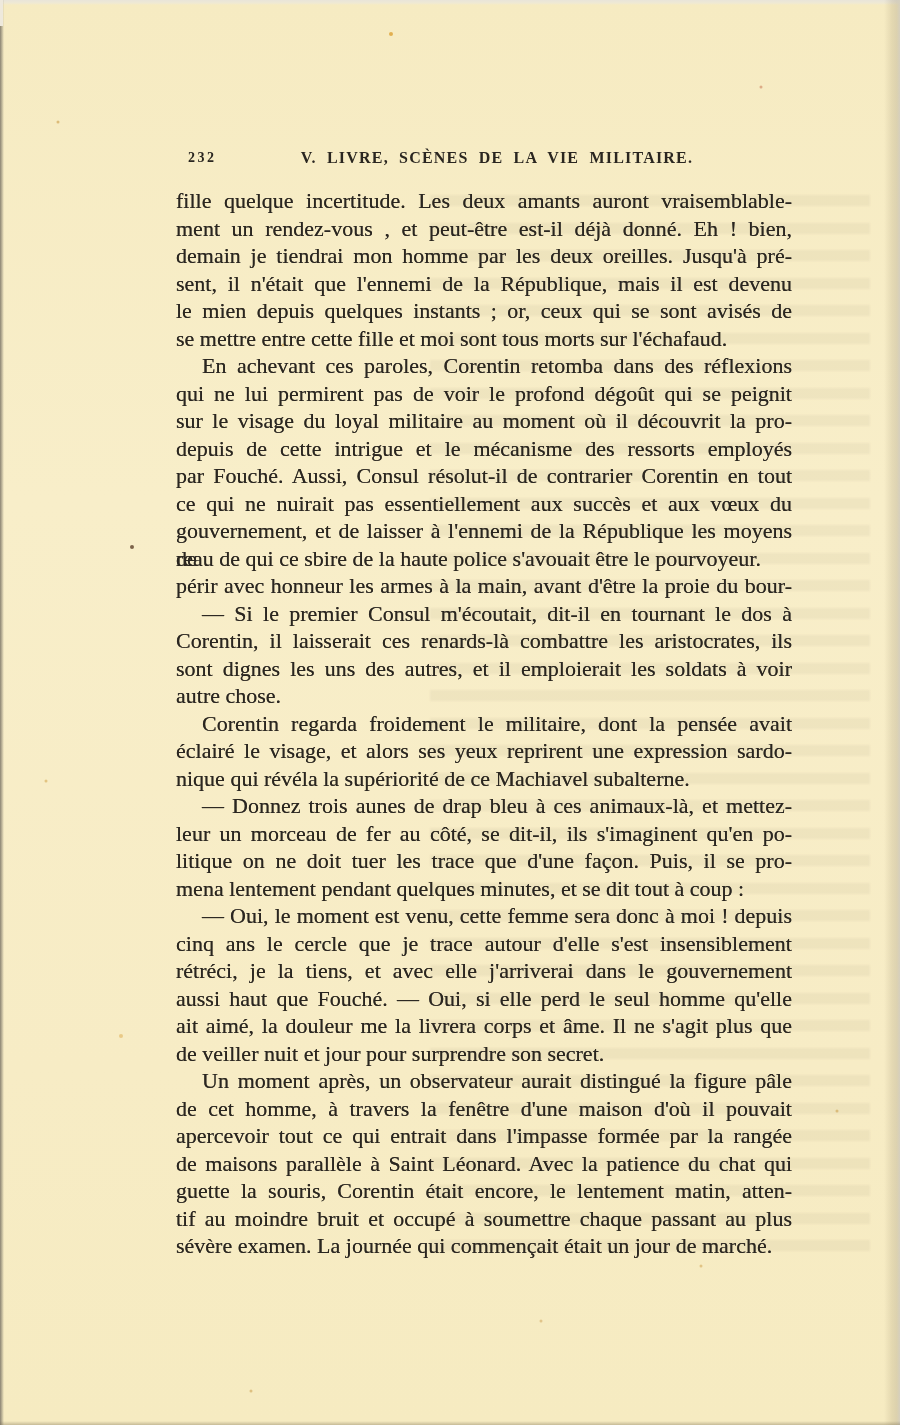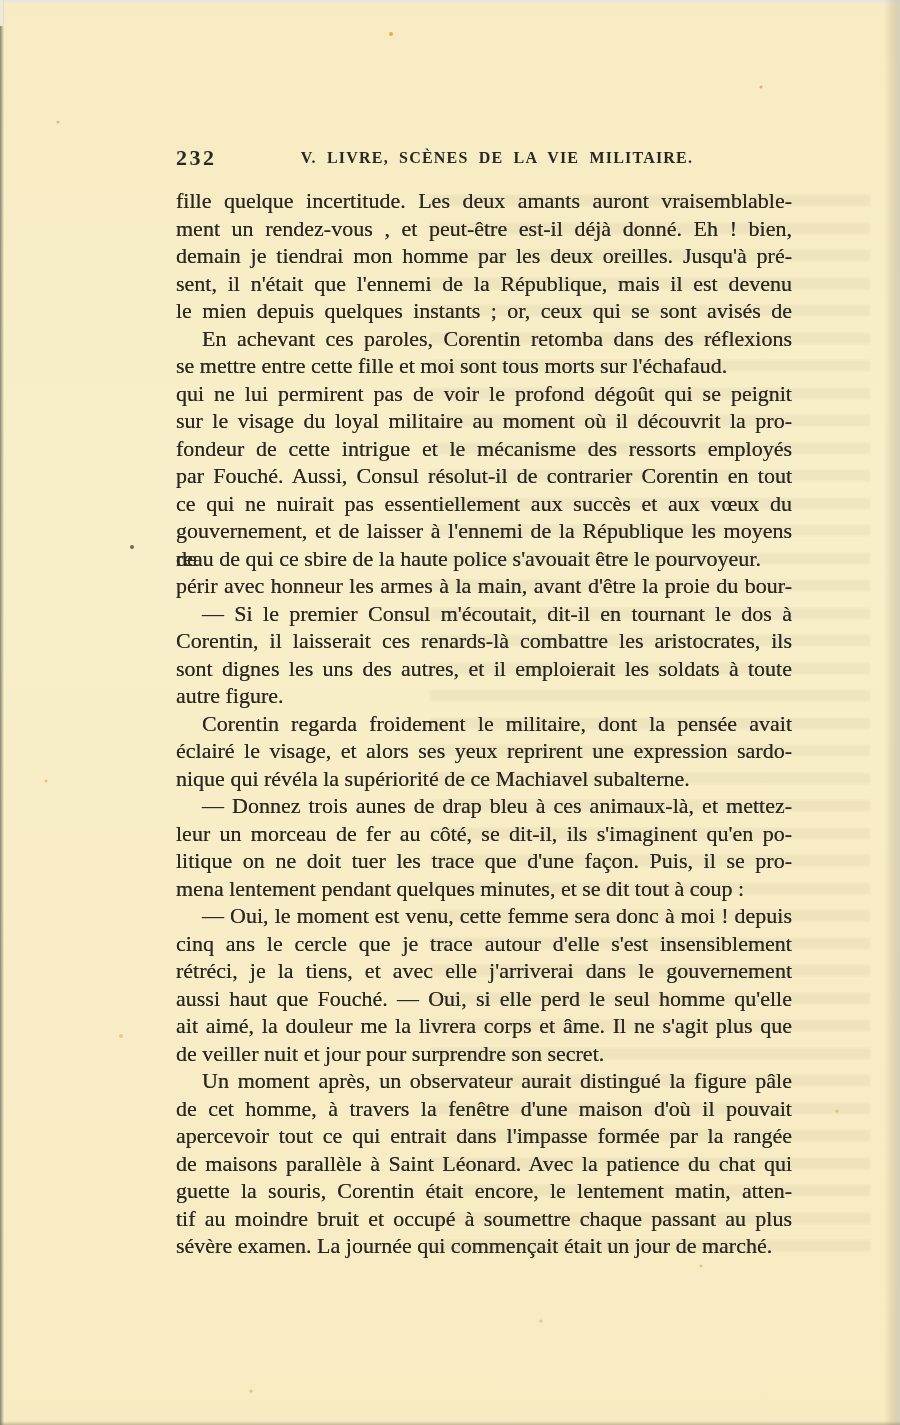--- a/index.html
+++ b/index.html
@@ -66,22 +66,22 @@
   .textblock {
     position: absolute; left: 176px; top: 148px; width: 616px;
     color: #2a2620;
   }
   .pageheader {
     position: relative; height: 22px;
     font-weight: 700; font-size: 16px; line-height: 20px;
     letter-spacing: 1.2px; word-spacing: 5px;
   }
   .pagenum {
-    position: absolute; left: 0; top: 0;
-    font-size: 22px; letter-spacing: 2.5px;
+    position: absolute; left: 12px; top: 0;
+    font-size: 14px; letter-spacing: 2.5px;
   }
   .runtitle {
     display: block; text-align: center; padding-left: 26px;
   }
   .bodytext {
     margin-top: 17px;
     font-size: 22px; line-height: 27.5px;
     text-shadow: 0 0 0.6px rgba(42,38,32,0.75);
   }
   .ln {
@@ -108,34 +108,34 @@
   <div class="pageheader">
     <span class="pagenum">232</span>
     <span class="runtitle">V. LIVRE, SCÈNES DE LA VIE MILITAIRE.</span>
   </div>
   <div class="bodytext">
     <div class="ln">fille quelque incertitude. Les deux amants auront vraisemblable-</div>
     <div class="ln">ment un rendez-vous , et peut-être est-il déjà donné. Eh ! bien,</div>
     <div class="ln">demain je tiendrai mon homme par les deux oreilles. Jusqu'à pré-</div>
     <div class="ln">sent, il n'était que l'ennemi de la République, mais il est devenu</div>
     <div class="ln">le mien depuis quelques instants ; or, ceux qui se sont avisés de</div>
+    <div class="ln end">se mettre entre cette fille et moi sont tous morts sur l'échafaud.</div>
     <div class="ln ind">En achevant ces paroles, Corentin retomba dans des réflexions</div>
-    <div class="ln end">se mettre entre cette fille et moi sont tous morts sur l'échafaud.</div>
     <div class="ln">qui ne lui permirent pas de voir le profond dégoût qui se peignit</div>
     <div class="ln">sur le visage du loyal militaire au moment où il découvrit la pro-</div>
-    <div class="ln">fondeur de cette intrigue et le mécanisme des ressorts employés</div>
+    <div class="ln">depuis de cette intrigue et le mécanisme des ressorts employés</div>
     <div class="ln">par Fouché. Aussi, Consul résolut-il de contrarier Corentin en tout</div>
     <div class="ln">ce qui ne nuirait pas essentiellement aux succès et aux vœux du</div>
     <div class="ln">gouvernement, et de laisser à l'ennemi de la République les moyens de</div>
     <div class="ln end">reau de qui ce sbire de la haute police s'avouait être le pourvoyeur.</div>
     <div class="ln">périr avec honneur les armes à la main, avant d'être la proie du bour-</div>
     <div class="ln ind">— Si le premier Consul m'écoutait, dit-il en tournant le dos à</div>
     <div class="ln">Corentin, il laisserait ces renards-là combattre les aristocrates, ils</div>
-    <div class="ln">sont dignes les uns des autres, et il emploierait les soldats à toute</div>
-    <div class="ln end">autre figure.</div>
+    <div class="ln">sont dignes les uns des autres, et il emploierait les soldats à voir</div>
+    <div class="ln end">autre chose.</div>
     <div class="ln ind">Corentin regarda froidement le militaire, dont la pensée avait</div>
     <div class="ln">éclairé le visage, et alors ses yeux reprirent une expression sardo-</div>
     <div class="ln end">nique qui révéla la supériorité de ce Machiavel subalterne.</div>
     <div class="ln ind">— Donnez trois aunes de drap bleu à ces animaux-là, et mettez-</div>
     <div class="ln">leur un morceau de fer au côté, se dit-il, ils s'imaginent qu'en po-</div>
     <div class="ln">litique on ne doit tuer les trace que d'une façon. Puis, il se pro-</div>
     <div class="ln end">mena lentement pendant quelques minutes, et se dit tout à coup :</div>
     <div class="ln ind">— Oui, le moment est venu, cette femme sera donc à moi ! depuis</div>
     <div class="ln">cinq ans le cercle que je trace autour d'elle s'est insensiblement</div>
     <div class="ln">rétréci, je la tiens, et avec elle j'arriverai dans le gouvernement</div>

